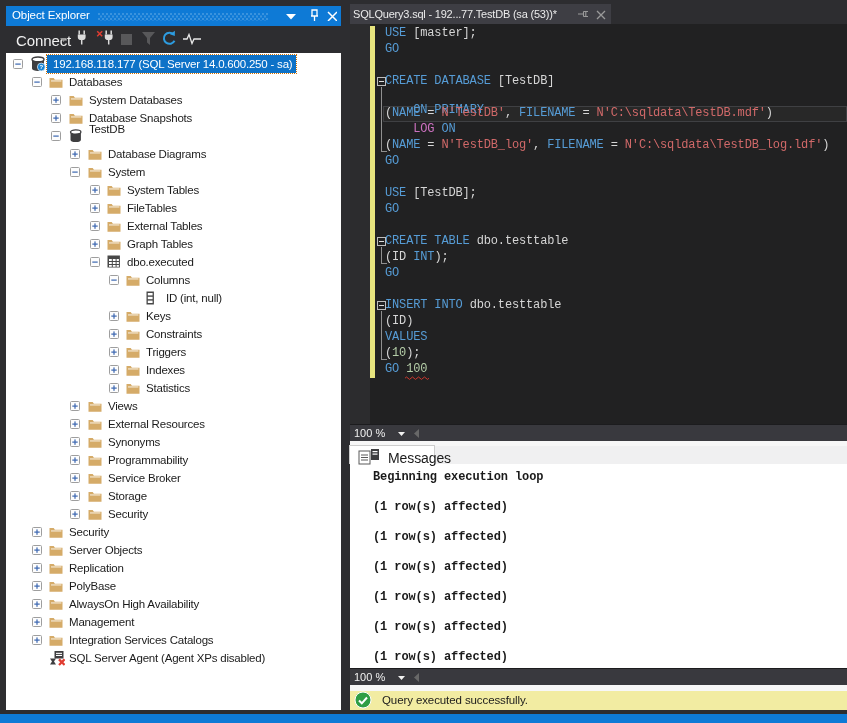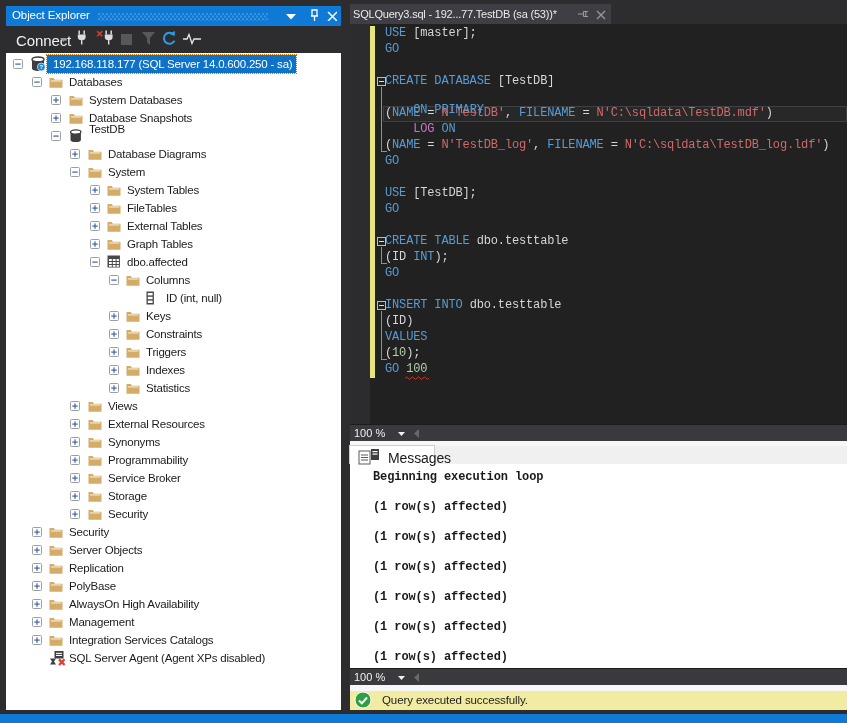--- a/index.html
+++ b/index.html
@@ -172,21 +172,21 @@
       <rect x="5.8" y="4" width="2.8" height="2"></rect>
       <rect x="9.6" y="4" width="2.3" height="2"></rect>
       <rect x="2" y="7" width="2.8" height="2"></rect>
       <rect x="5.8" y="7" width="2.8" height="2"></rect>
       <rect x="9.6" y="7" width="2.3" height="2"></rect>
       <rect x="2" y="10" width="2.8" height="1.8"></rect>
       <rect x="5.8" y="10" width="2.8" height="1.8"></rect>
       <rect x="9.6" y="10" width="2.3" height="1.8"></rect>
     </g>
   </svg>
-<div class="tl" style="left:127px;top:253px">dbo.affected</div>
+<div class="tl" style="left:127px;top:253px">dbo.executed</div>
 <svg style="position:absolute;left:109.0px;top:275.0px" width="10" height="10">
     <rect x="0.5" y="0.5" width="9" height="9" rx="1" fill="#fdfdfd" stroke="#9e9e9e"></rect>
     <rect x="2.3" y="4.5" width="5.4" height="1.2" fill="#3a66b0"></rect>
   </svg>
 <svg style="position:absolute;left:126px;top:274px" width="15" height="12">
     <path d="M0.5,2 h4.2 l1.2,1.8 h7.6 v8 h-13 z" fill="#d5ab68"></path>
     <rect x="2" y="4.5" width="10.4" height="0.9" fill="#fff" fill-opacity="0.95"></rect>
   </svg>
 <div class="tl" style="left:146px;top:271px">Columns</div>
 <svg style="position:absolute;left:146px;top:291px" width="9" height="14">

